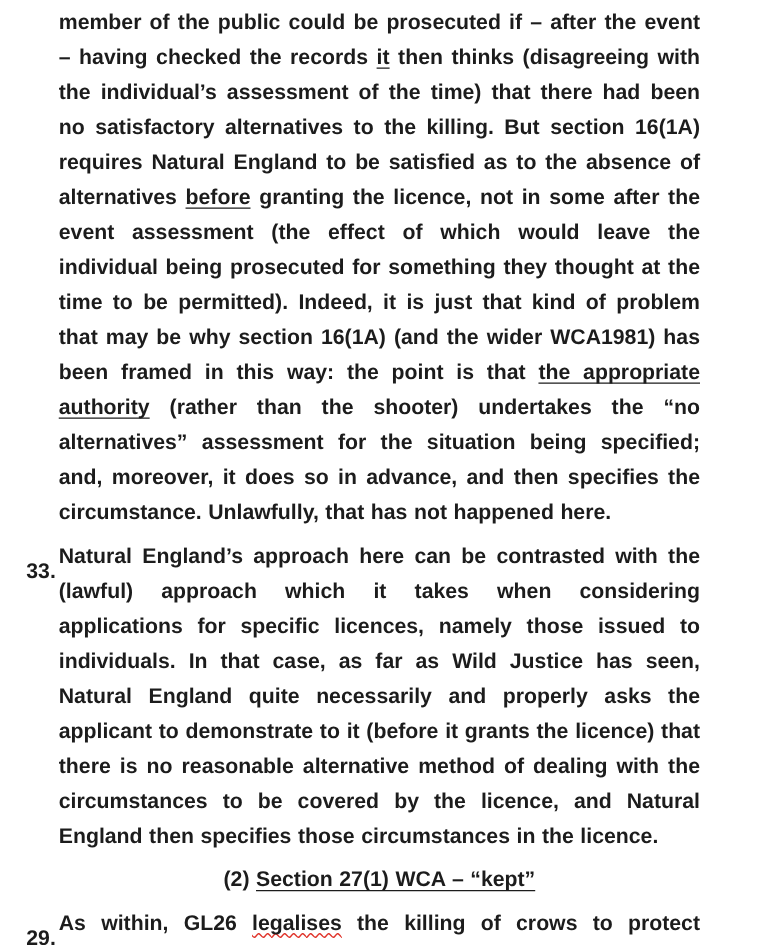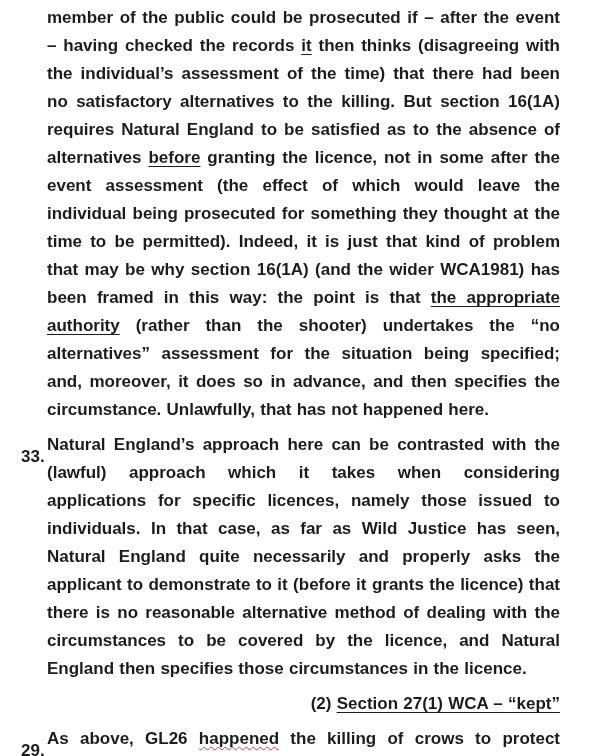--- a/index.html
+++ b/index.html
@@ -27,21 +27,21 @@
     font-weight: bold;
   }
   p.numbered { position: relative; }
   .pnum {
     position: absolute;
     left: -26px;
     top: 12px;
     white-space: nowrap;
   }
   p.heading {
-    text-align: right;
+    text-align: center;
   }
   .u {
     text-decoration: underline;
     text-decoration-thickness: 1px;
     text-underline-offset: 3px;
     text-decoration-skip-ink: none;
   }
   .sq {
     text-decoration: underline;
     text-decoration-style: wavy;
@@ -56,17 +56,17 @@
 <body>
 
 <div class="page">
 
   <p class="para"><span>member of the public could be prosecuted if – after the event – having checked the records </span><span class="u">it</span><span> then thinks (disagreeing with the individual’s assessment of the time) that there had been no satisfactory alternatives to the killing. But section 16(1A) requires Natural England to be satisfied as to the absence of alternatives </span><span class="u">before</span><span> granting the licence, not in some after the event assessment (the effect of which would leave the individual being prosecuted for something they thought at the time to be permitted). Indeed, it is just that kind of problem that may be why section 16(1A) (and the wider WCA1981) has been framed in this way: the point is that </span><span class="u">the appropriate authority</span><span> (rather than the shooter) undertakes the “no alternatives” assessment for the situation being specified; and, moreover, it does so in advance, and then specifies the circumstance. Unlawfully, that has not happened here.</span></p>
 
   <p class="para numbered"><span class="pnum">33.</span><span>Natural England’s approach here can be contrasted with the (lawful) approach which it takes when considering applications for specific licences, namely those issued to individuals. In that case, as far as Wild Justice has seen, Natural England quite necessarily and properly asks the applicant to demonstrate to it (before it grants the licence) that there is no reasonable alternative method of dealing with the circumstances to be covered by the licence, and Natural England then specifies those circumstances in the licence.</span></p>
 
   <p class="para heading"><span>(2) </span><span class="u">Section 27(1) WCA – “kept”</span></p>
 
-  <p class="para numbered"><span class="pnum">29.</span><span>As above, GL26 </span><span class="sq">happened</span><span> the killing of crows to protect pheasants which are “physically constrained (e.g. within fences or a pen), or which are unconstrained but remain significantly dependent on people”.</span></p>
+  <p class="para numbered"><span class="pnum">29.</span><span>As within, GL26 </span><span class="sq">legalises</span><span> the killing of crows to protect pheasants which are “physically constrained (e.g. within fences or a pen), or which are unconstrained but remain significantly dependent on people”.</span></p>
 
   <p class="para numbered last-justified"><span class="pnum">35.</span><span>It does so on the basis when “</span><span class="u">where a gamebird remains in close proximity to a release pen and will often return to it for shelter or to roost at night, and is dependent of [sic] food put out by the gamekeeper then it is [sic] may be</span></p>
 
 </div>
 
 </body></html>

